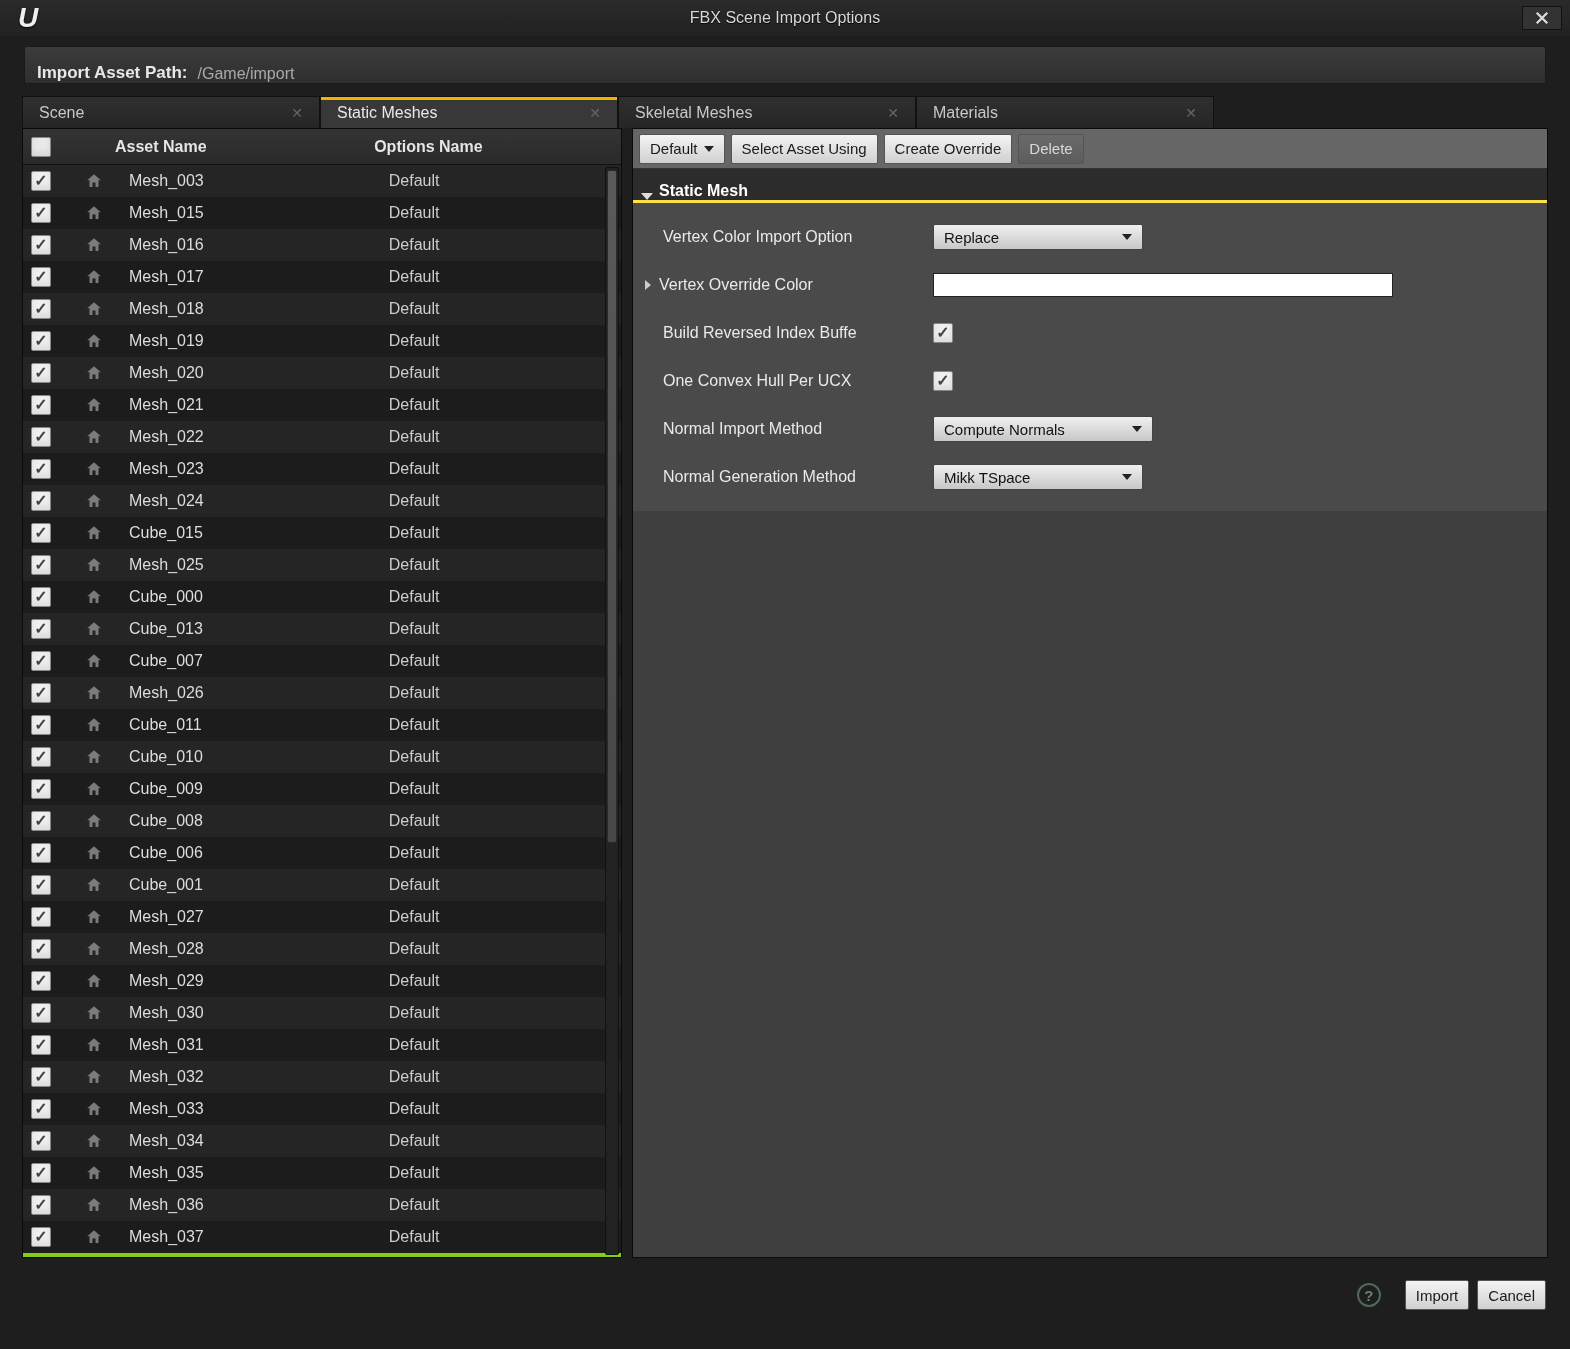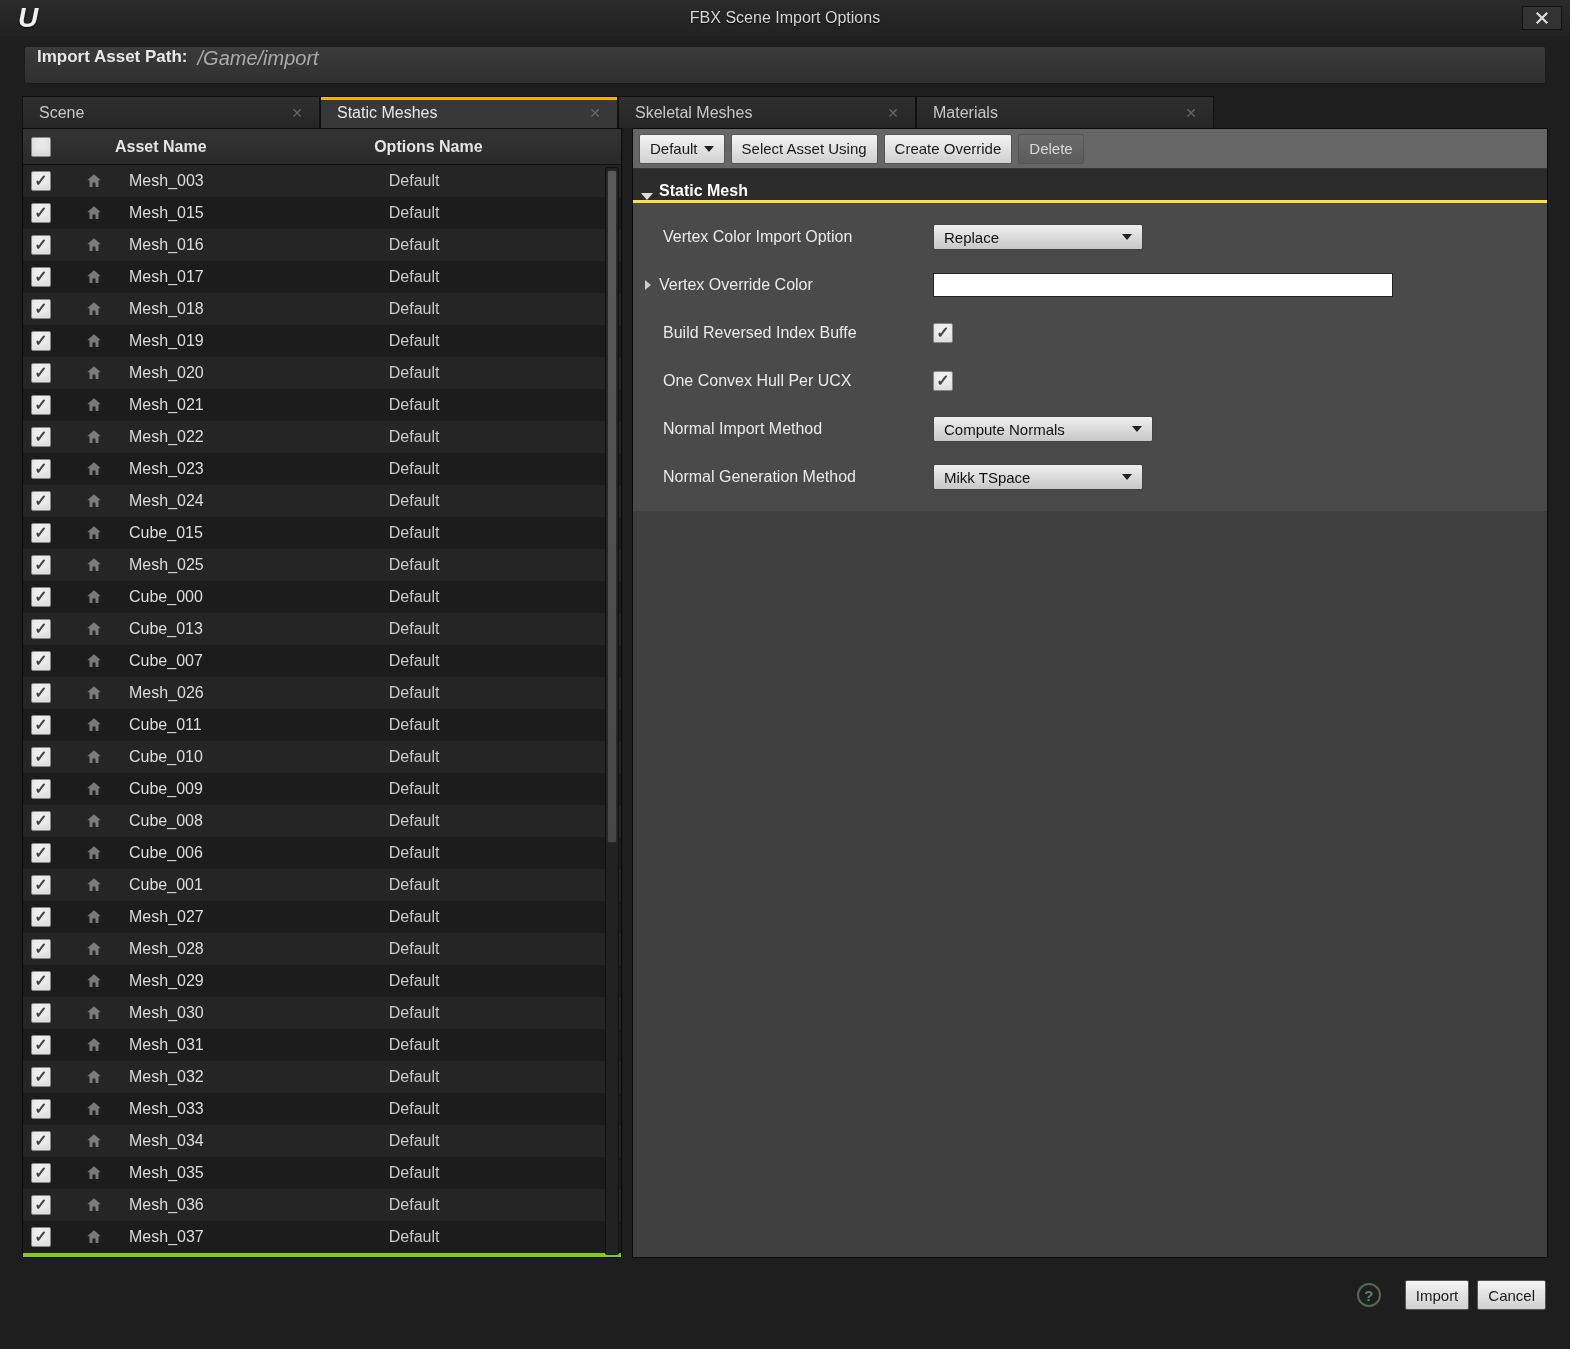--- a/index.html
+++ b/index.html
@@ -62,33 +62,32 @@
   }
   .close-btn svg { width: 18px; height: 18px; }
 
   .path-row {
     margin: 10px 24px 8px 24px;
     height: 38px;
     background: linear-gradient(to bottom, #3b3b3b, #2f2f2f);
     border: 1px solid #1a1a1a;
     border-radius: 2px;
     display: flex;
-    align-items: flex-start;
+    align-items: flex-end;
     padding: 0 12px;
     gap: 10px;
   }
   .path-label {
     font-weight: bold;
     font-size: 17px;
     color: #e8e8e8;
   }
   .path-value {
-    font-size: 20px;
+    font-size: 16px;
     color: #aaa;
-    font-style: italic;
   }
 
   
   .tabs {
     margin: 4px 22px 0 22px;
     display: flex;
     gap: 0;
     height: 32px;
   }
   .tab {

